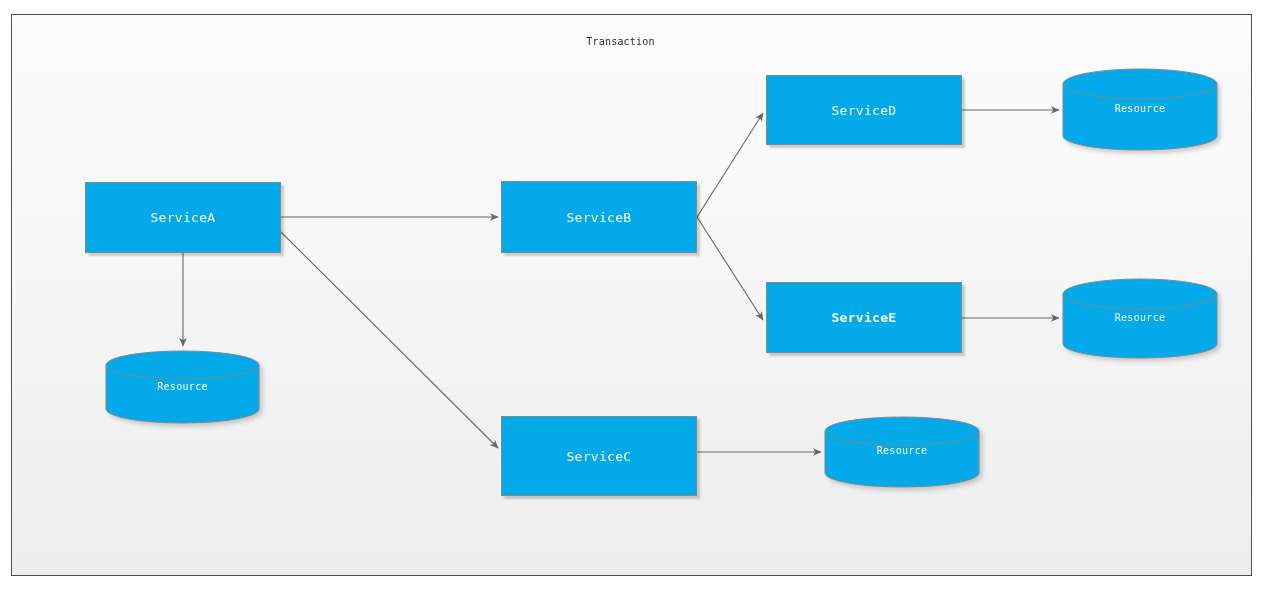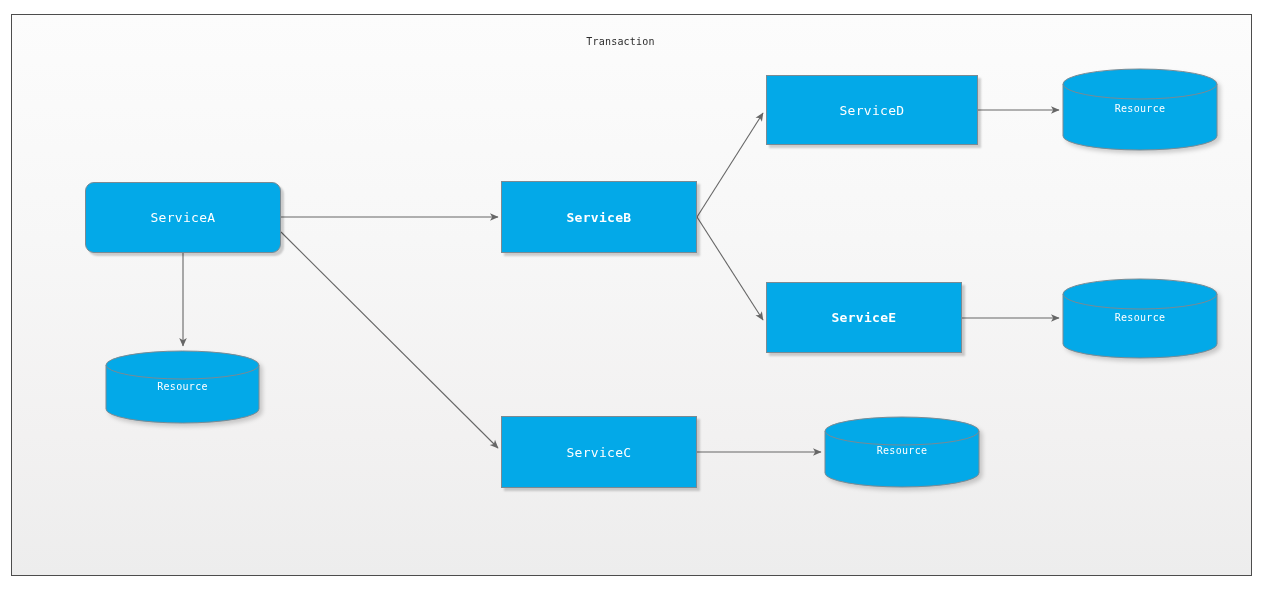--- a/index.html
+++ b/index.html
@@ -108,33 +108,33 @@
       <line x1="183" y1="253" x2="183" y2="346"></line>
       <line x1="281" y1="232" x2="498" y2="448"></line>
       <line x1="697" y1="217" x2="763" y2="113"></line>
       <line x1="697" y1="217" x2="763" y2="320"></line>
       <line x1="697" y1="452" x2="821" y2="452"></line>
       <line x1="962" y1="110" x2="1059" y2="110"></line>
       <line x1="962" y1="318" x2="1059" y2="318"></line>
     </g>
   </svg>
 
-  <div class="node-box" style="left:85px; top:182px; width:196px; height:71px;border-radius:9px;">
+  <div class="node-box" style="left:85px; top:182px; width:196px; height:71px;">
     <span>ServiceA</span>
   </div>
 
-  <div class="node-box" style="left:501px; top:181px; width:196px; height:72px;font-weight:bold;">
+  <div class="node-box" style="left:501px; top:181px; width:196px; height:72px;">
     <span>ServiceB</span>
   </div>
 
-  <div class="node-box" style="left:501px; top:416px; width:196px; height:72px;">
+  <div class="node-box" style="left:501px; top:416px; width:196px; height:80px;">
     <span>ServiceC</span>
   </div>
 
-  <div class="node-box" style="left:766px; top:75px; width:212px; height:70px;">
+  <div class="node-box" style="left:766px; top:75px; width:196px; height:70px;">
     <span>ServiceD</span>
   </div>
 
   <div class="node-box" style="left:766px; top:282px; width:196px; height:71px;font-weight:bold;">
     <span>ServiceE</span>
   </div>
 
   <div class="node-cyl" style="left:105px; top:350px; width:155px; height:74px;">
     <svg viewBox="0 0 155 74" width="155" height="74" preserveAspectRatio="none">
       <path d="M1,15 L1,59 A76.5,14 0 0 0 154,59 L154,15 Z" fill="#03a9e8" stroke="#7a8a93" stroke-width="1"></path>

